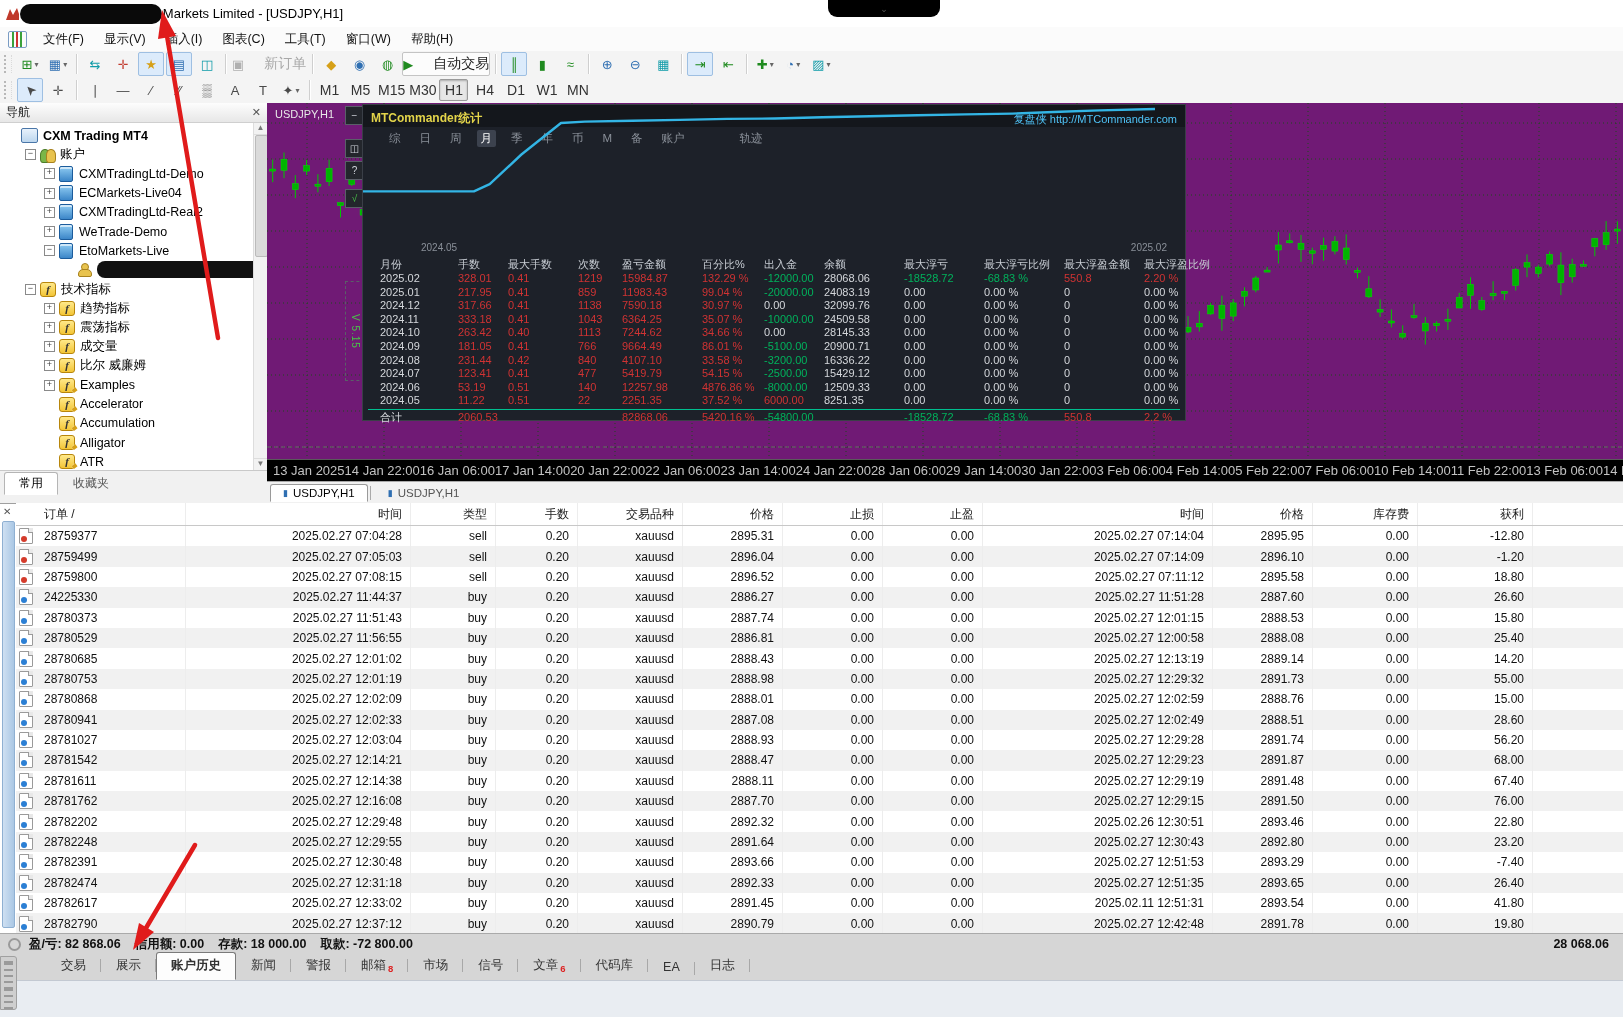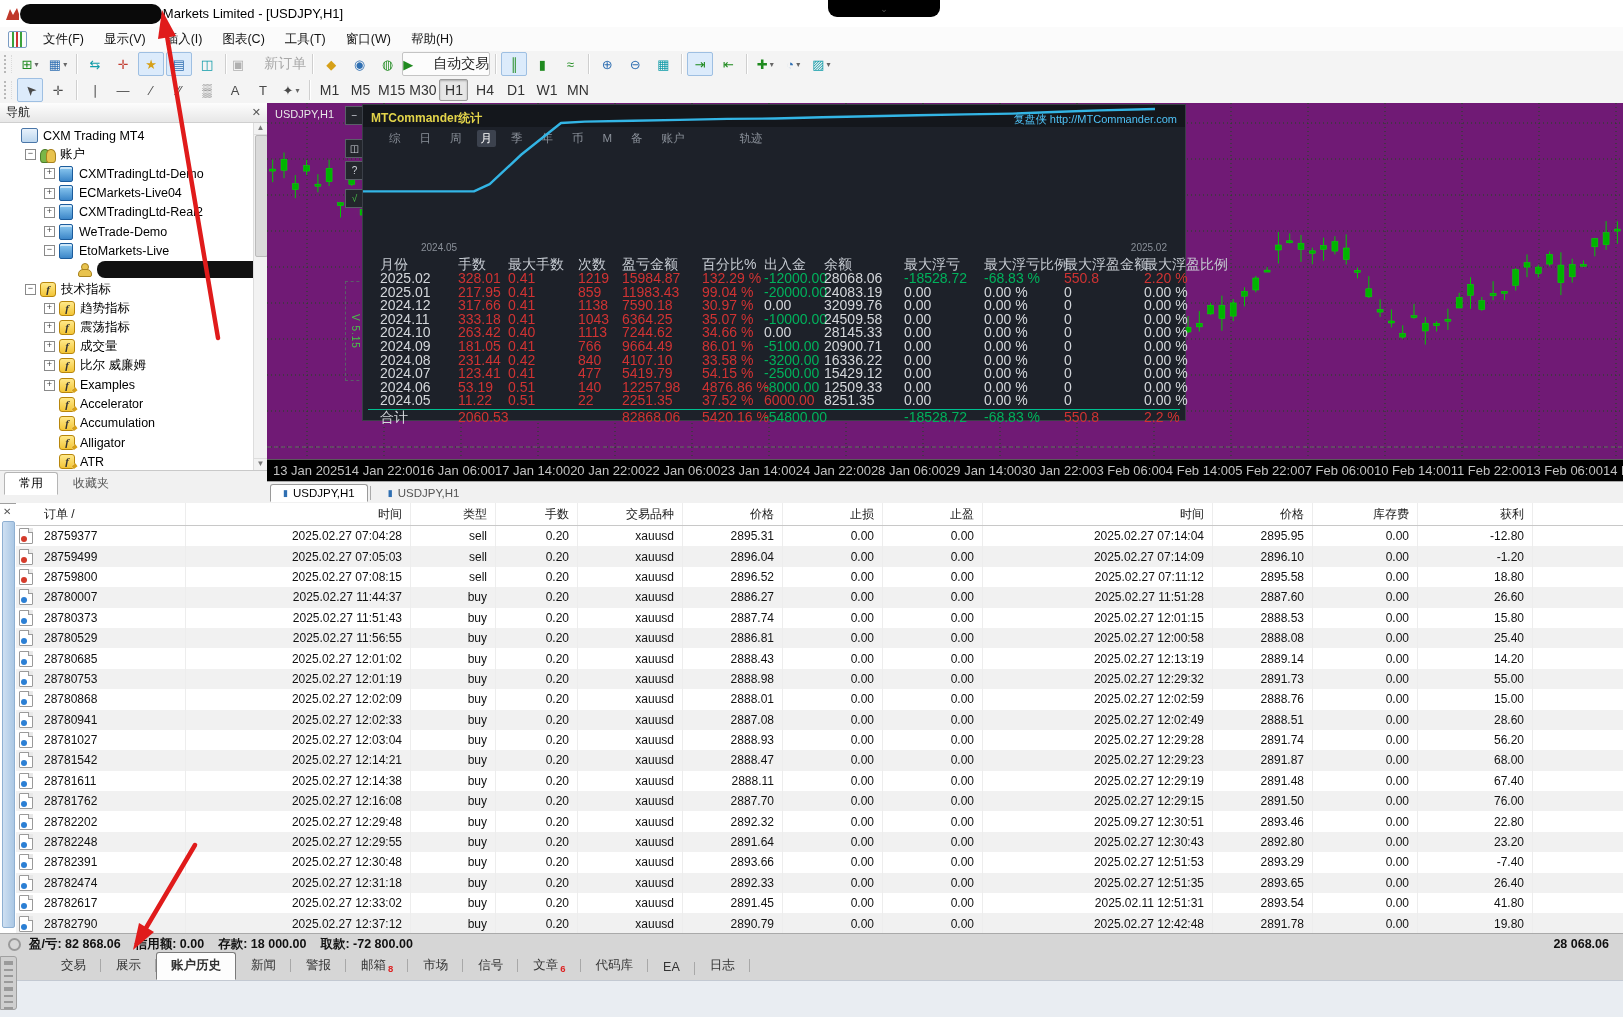--- a/index.html
+++ b/index.html
@@ -75,21 +75,21 @@
   #mtc-brand{margin-left:auto;color:#4fc3f7;font-size:11px}
   #mtc-tabs{height:22px;display:flex;align-items:center;gap:11px;padding-left:22px;font-size:11.5px;color:#8a9099}
   .mtab{padding:1px 4px}
   .mtab.active{background:#3c424e;color:#fff;border-radius:2px}
   .mtab.traj{margin-left:36px}
   #mtc-plot{position:absolute;left:16px;top:46px;width:792px;height:90px}
   #mtc-xlabels{position:absolute;left:16px;top:137px;width:792px;height:12px;font-size:10px;color:#8a9099}
   #mtc-xlabels .xr{position:absolute;right:4px;top:0}
   #mtc-xlabels .xl{position:absolute;left:42px;top:0}
   #mtc-table{position:absolute;left:5px;top:152px;width:812px}
-  .srow{display:grid;grid-template-columns:78px 50px 70px 44px 80px 62px 60px 80px 80px 80px 80px 50px;height:13.6px;line-height:13.6px;font-size:14px;white-space:nowrap}
+  .srow{display:grid;grid-template-columns:78px 50px 70px 44px 80px 62px 60px 80px 80px 80px 80px 50px;height:13.6px;line-height:13.6px;font-size:11px;white-space:nowrap}
   .srow>div{padding-left:12px;overflow:visible}
   .srow.head{color:#c7ccd3;height:15px;line-height:15px}
   .srow.total{border-top:1px solid #00bf8f;margin-top:1px;height:15px;line-height:15px}
   .c-w{color:#d4d7db}.c-r{color:#d03333}.c-g{color:#00b25c}
   
   #terminal{left:0;top:503px;width:1623px;height:430px;background:#fff;border-top:1px solid #9f9f9f}
   #term-close{left:3px;top:506px;font-size:10px;color:#555;z-index:3}
   #term-strip{left:2px;top:521px;width:11px;height:405px;background:linear-gradient(90deg,#cfe0f2,#aac7e4);border:1px solid #8fb0d2;border-radius:2px}
   #orders{left:16px;top:503px;width:1607px;height:430px;overflow:hidden;position:absolute}
   .orow{display:grid;grid-template-columns:20px 150px 225px 85px 82px 105px 100px 100px 100px 230px 100px 105px 115px 1fr;height:20.4px;font-size:12px;align-items:center}
@@ -279,21 +279,21 @@
     <div class="tf">MN</div>
   </div>
 
 <div id="navigator" class="abs">
   <div id="nav-header">
     <span>导航</span>
     <span class="x">✕</span>
   </div>
   <div id="nav-tree">
 
-  <div class="trow" style="padding-left: 6px;">
+  <div class="trow" style="padding-left: 6px; font-weight: bold;">
         <span style="width: 15px; flex: 0 0 auto;"></span>
         <span class="icon-root"></span>
         <span class="nowrap">CXM Trading MT4</span>
       </div>
       <div class="trow" style="padding-left: 25px;">
         <span class="expander">−</span>
         <span class="icon-people"></span>
         <span class="nowrap">账户</span>
       </div>
       <div class="trow" style="padding-left: 44px;">
@@ -975,21 +975,21 @@
       <div>2025.02.27 07:11:12</div>
       <div>2895.58</div>
       <div>0.00</div>
       <div>18.80</div>
       <div></div>
     </div>
     <div class="orow even">
       <div>
         <div class="doc buy"></div>
       </div>
-      <div>28780007</div>
+      <div>24225330</div>
       <div>2025.02.27 11:44:37</div>
       <div>buy</div>
       <div>0.20</div>
       <div>xauusd</div>
       <div>2886.27</div>
       <div>0.00</div>
       <div>0.00</div>
       <div>2025.02.27 11:51:28</div>
       <div>2887.60</div>
       <div>0.00</div>
@@ -1181,21 +1181,21 @@
         <div class="doc buy"></div>
       </div>
       <div>28782202</div>
       <div>2025.02.27 12:29:48</div>
       <div>buy</div>
       <div>0.20</div>
       <div>xauusd</div>
       <div>2892.32</div>
       <div>0.00</div>
       <div>0.00</div>
-      <div>2025.09.27 12:30:51</div>
+      <div>2025.02.26 12:30:51</div>
       <div>2893.46</div>
       <div>0.00</div>
       <div>22.80</div>
       <div></div>
     </div>
     <div class="orow even">
       <div>
         <div class="doc buy"></div>
       </div>
       <div>28782248</div>

